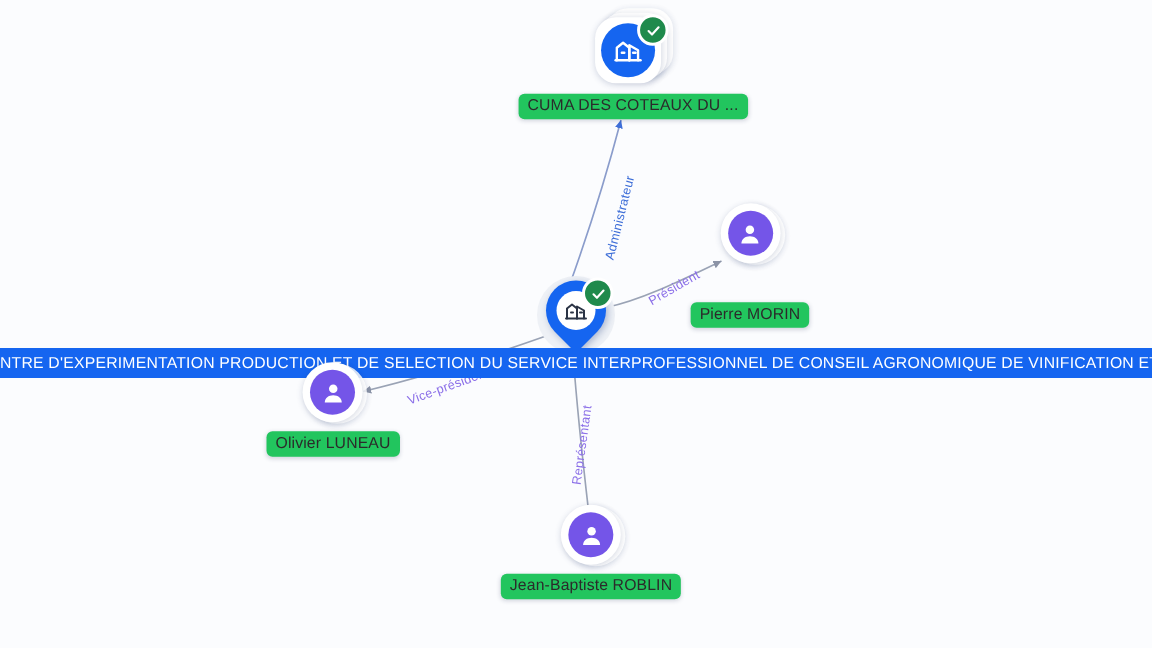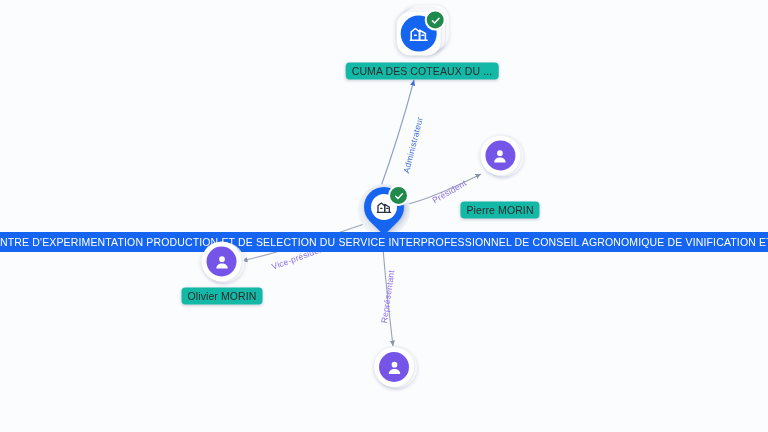--- a/index.html
+++ b/index.html
@@ -35,21 +35,21 @@
   .node {
     position: absolute;
     transform: translate(-50%, -50%);
     display: flex;
     flex-direction: column;
     align-items: center;
   }
 
   .node-label {
     margin-top: 4px;
-    background: #14b8a6;
+    background: #22c55e;
     border-radius: 4px;
     padding: 2px 6px 3px 6px;
     font-size: 10.5px;
     color: #2b2b2b;
     white-space: nowrap;
     box-shadow: 0 1px 3px rgba(30,40,80,.18);
     letter-spacing: .1px;
   }
 
   
@@ -303,29 +303,30 @@
     <div class="p-wrap">
       <div class="ring r2"></div>
       <div class="ring"></div>
       <div class="avatar">
         <svg width="17" height="17" viewBox="0 0 24 24" fill="#ffffff">
           <circle cx="12" cy="8" r="4"></circle>
           <path d="M4 21c0-4.4 3.6-7 8-7s8 2.6 8 7z"></path>
         </svg>
       </div>
     </div>
-    <div class="node-label">Olivier MORIN</div>
+    <div class="node-label">Olivier LUNEAU</div>
   </div>
 
   <div class="node person-node" style="left:394px; top:367px;">
     <div class="p-wrap">
       <div class="ring r2"></div>
       <div class="ring"></div>
       <div class="avatar">
         <svg width="17" height="17" viewBox="0 0 24 24" fill="#ffffff">
           <circle cx="12" cy="8" r="4"></circle>
           <path d="M4 21c0-4.4 3.6-7 8-7s8 2.6 8 7z"></path>
         </svg>
       </div>
     </div>
+    <div class="node-label">Jean-Baptiste ROBLIN</div>
   </div>
 
 </div>
 
 </body></html>

